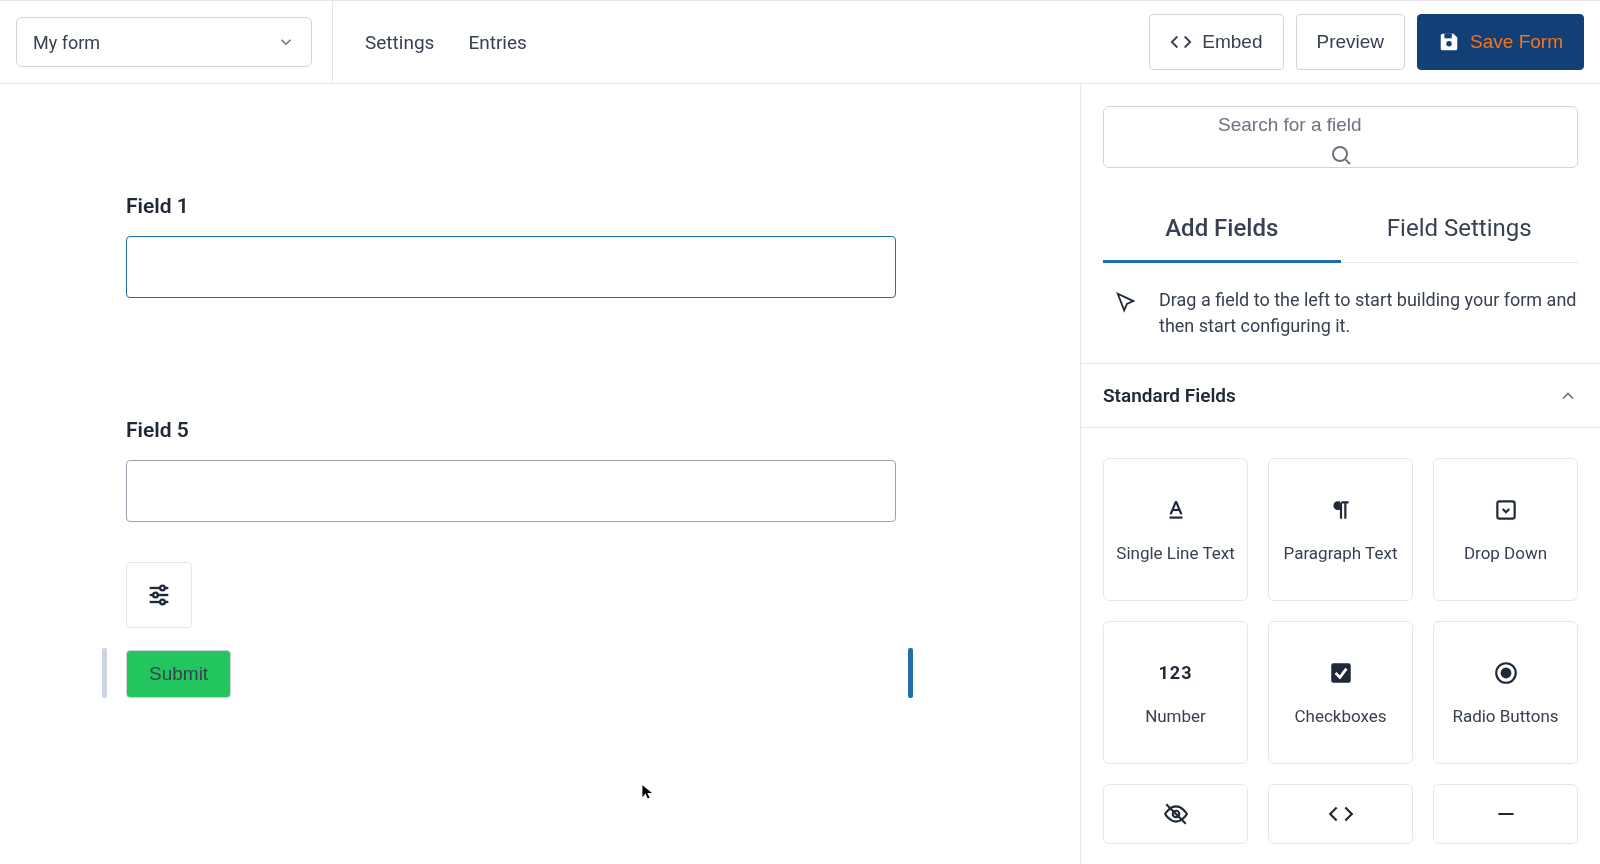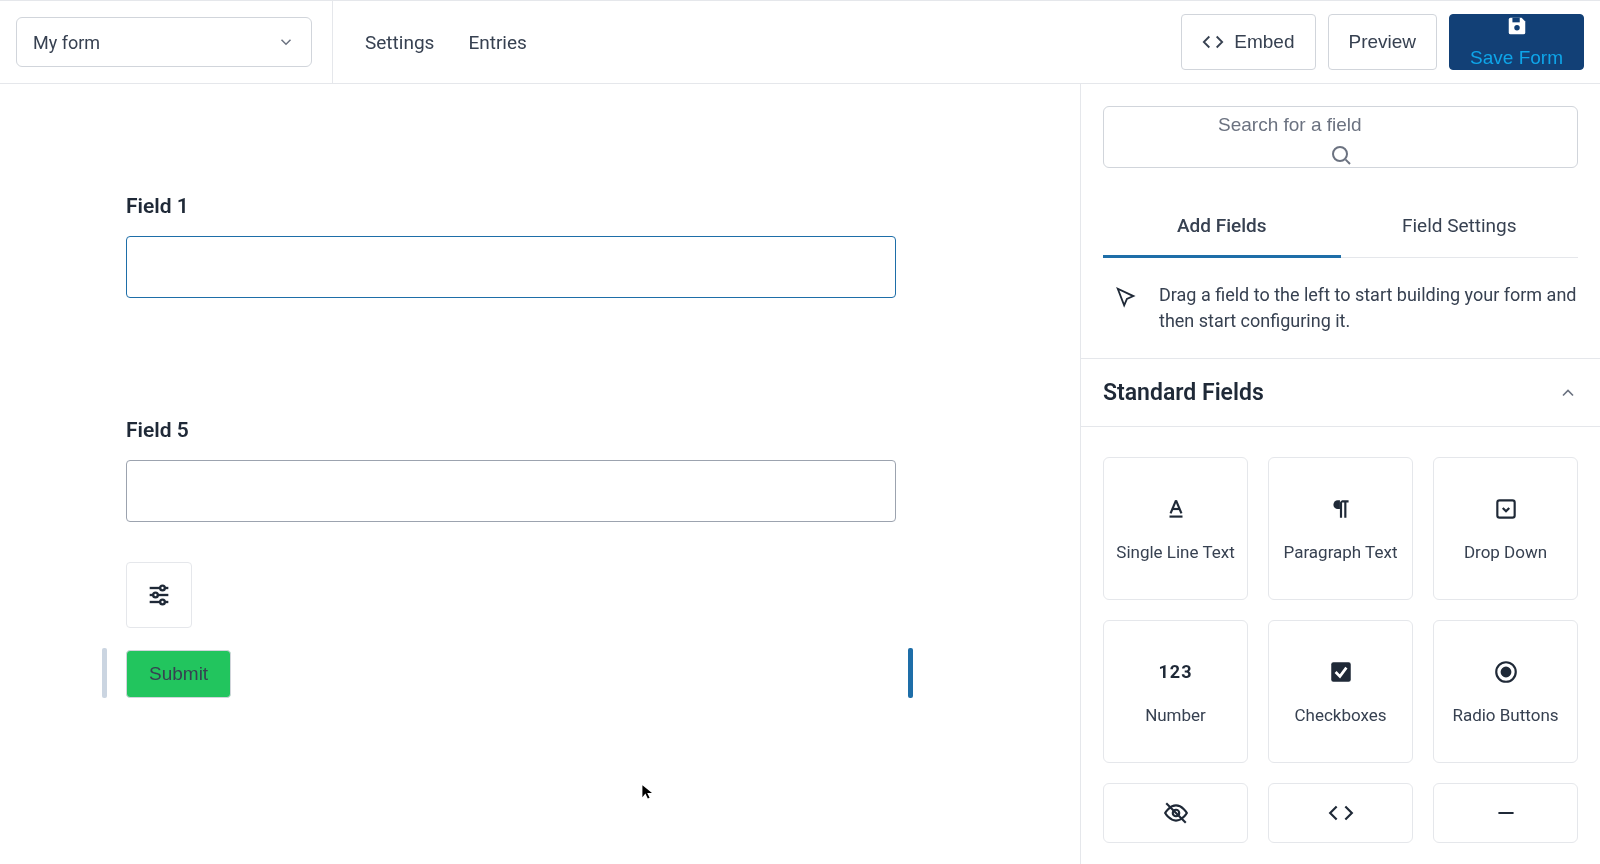--- a/index.html
+++ b/index.html
@@ -75,22 +75,21 @@
     font-size: 19px;
     cursor: pointer;
     border: 1px solid #d1d5db;
     background: #fff;
     color: #374151;
   }
   .btn svg { width: 22px; height: 22px; }
   .btn-primary {
     background: #124076;
     border-color: #124076;
-    color: #0ea5e9;
-    flex-direction: column;
+    color: #f97316;
   }
 
   
   .main {
     display: flex;
     height: calc(864px - 84px);
   }
   .canvas {
     flex: 1;
     padding: 110px 0 0 0;
@@ -188,21 +187,21 @@
   .search-wrap input::placeholder { color:#6b7280; }
   .search-wrap svg { width:24px; height:24px; color:#6b7280; }
 
   .tabs {
     display:flex;
     margin-top:30px;
   }
   .tab {
     flex:1;
     text-align:center;
-    font-size:19px;
+    font-size:24px;
     padding:16px 0 18px 0;
     cursor:pointer;
     color:#374151;
     border-bottom:1px solid #e5e7eb;
   }
   .tab.active {
     border-bottom:3px solid #1e6ea8;
     font-weight:500;
   }
 
@@ -216,21 +215,21 @@
     line-height:1.45;
   }
   .hint svg { width:22px; height:22px; flex-shrink:0; margin-top:4px; color:#1f2937;}
 
   .section-header{
     display:flex;
     align-items:center;
     justify-content:space-between;
     padding:20px 22px;
     border-bottom:1px solid #e5e7eb;
-    font-size:23px;
+    font-size:19px;
     font-weight:600;
     color:#1f2937;
     cursor:pointer;
   }
   .section-header svg{width:20px;height:20px;color:#6b7280;}
 
   .field-grid{
     display:grid;
     grid-template-columns:repeat(3,1fr);
     gap:20px;

